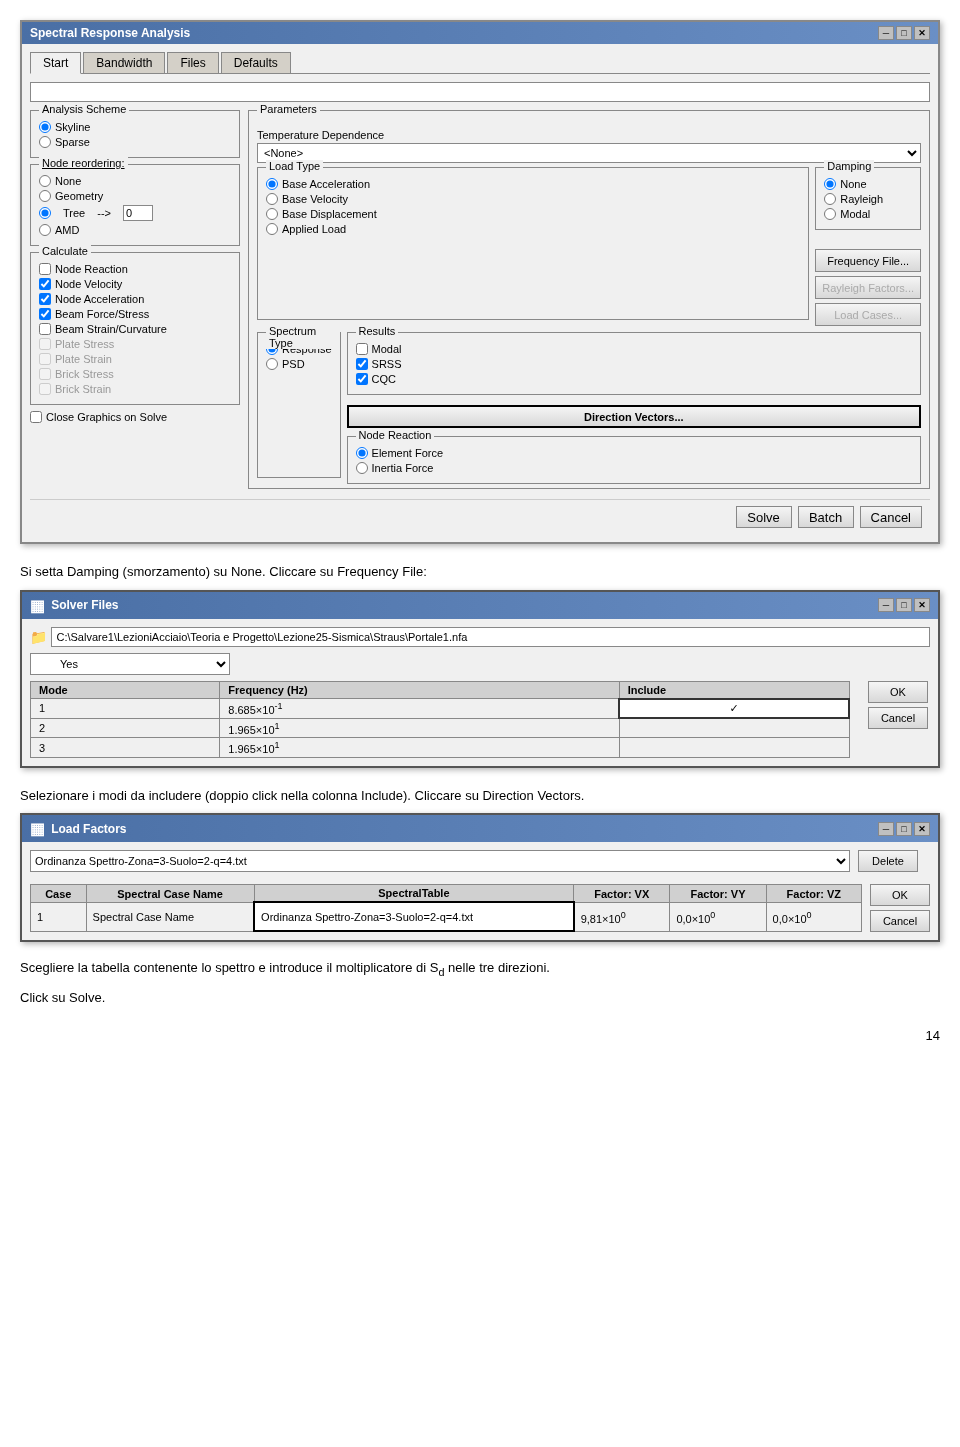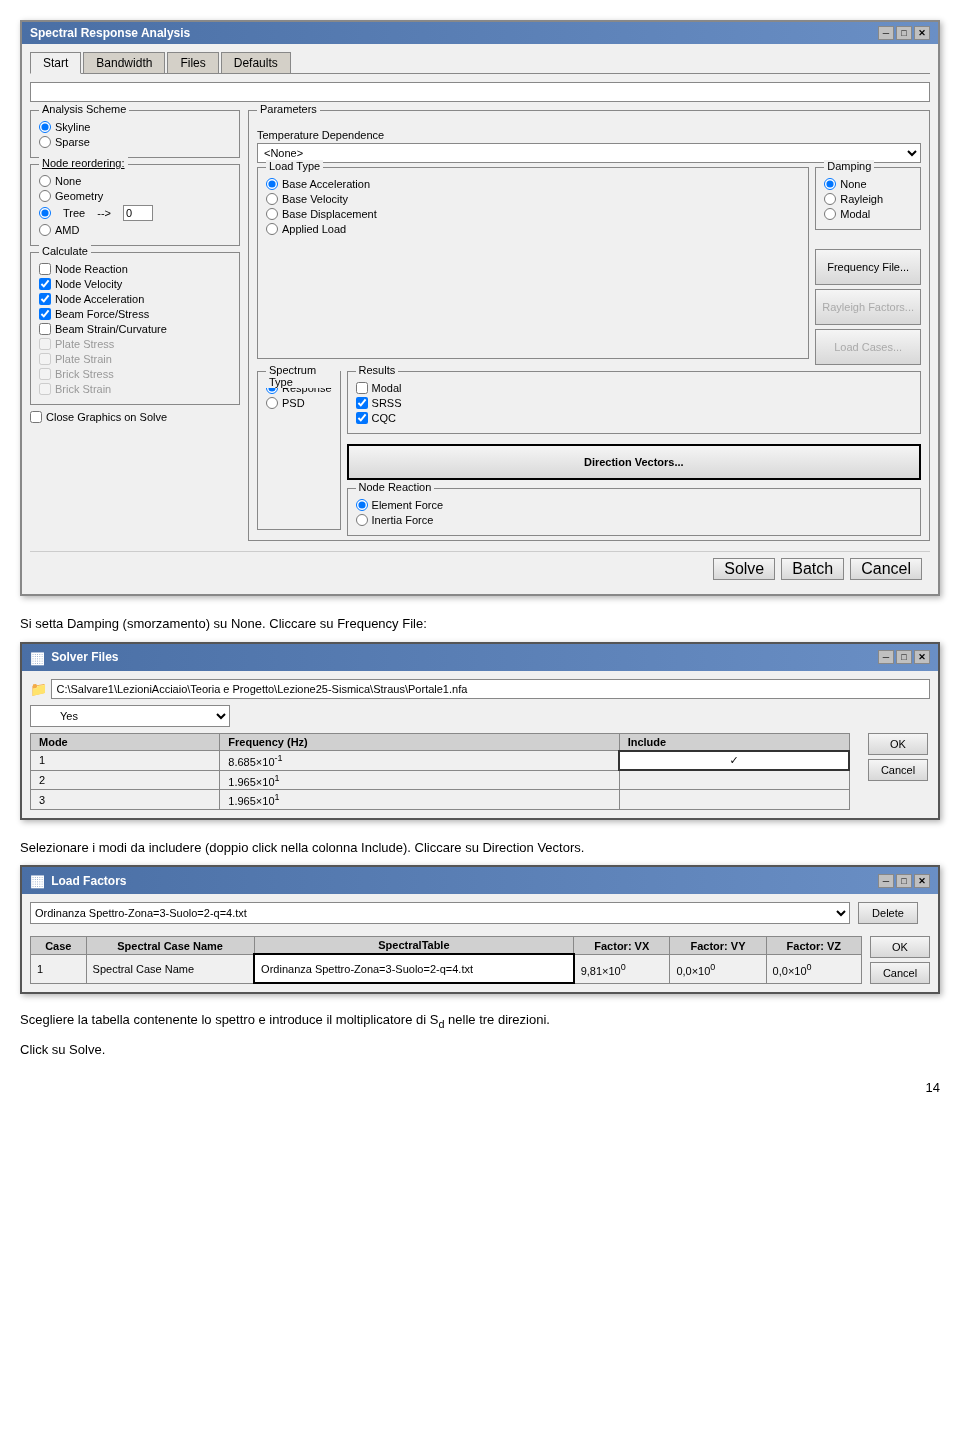--- a/index.html
+++ b/index.html
@@ -143,27 +143,27 @@
       padding: 6px 8px;
       border-top: 1px solid #ccc;
       margin-top: 4px;
     }
     .btn {
       min-width: 56px;
       height: 22px;
       padding: 0 10px;
       border: 1px solid #888;
       background: linear-gradient(to bottom, #f5f5f5, #d8d8d8);
-      font-size: 16px;
+      font-size: 13px;
       cursor: pointer;
       text-align: center;
     }
     .btn-small {
       min-width: 90px;
-      height: 36px;
+      height: 23px;
       padding: 0 6px;
       border: 1px solid #888;
       background: linear-gradient(to bottom, #f5f5f5, #d8d8d8);
       font-size: 11px;
       cursor: pointer;
     }
 
     
     .parameters-area {
       border: 1px solid #888;

